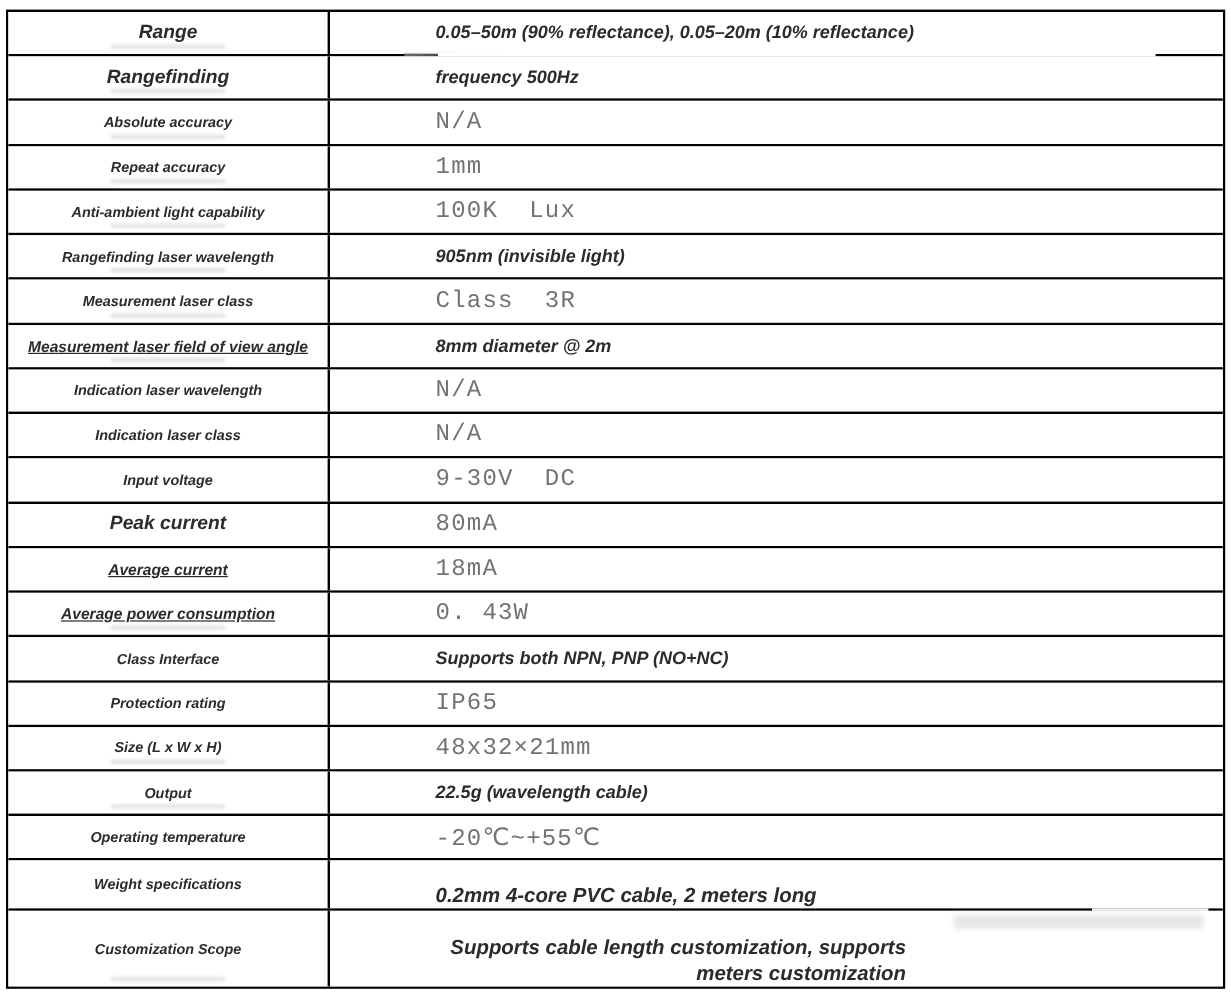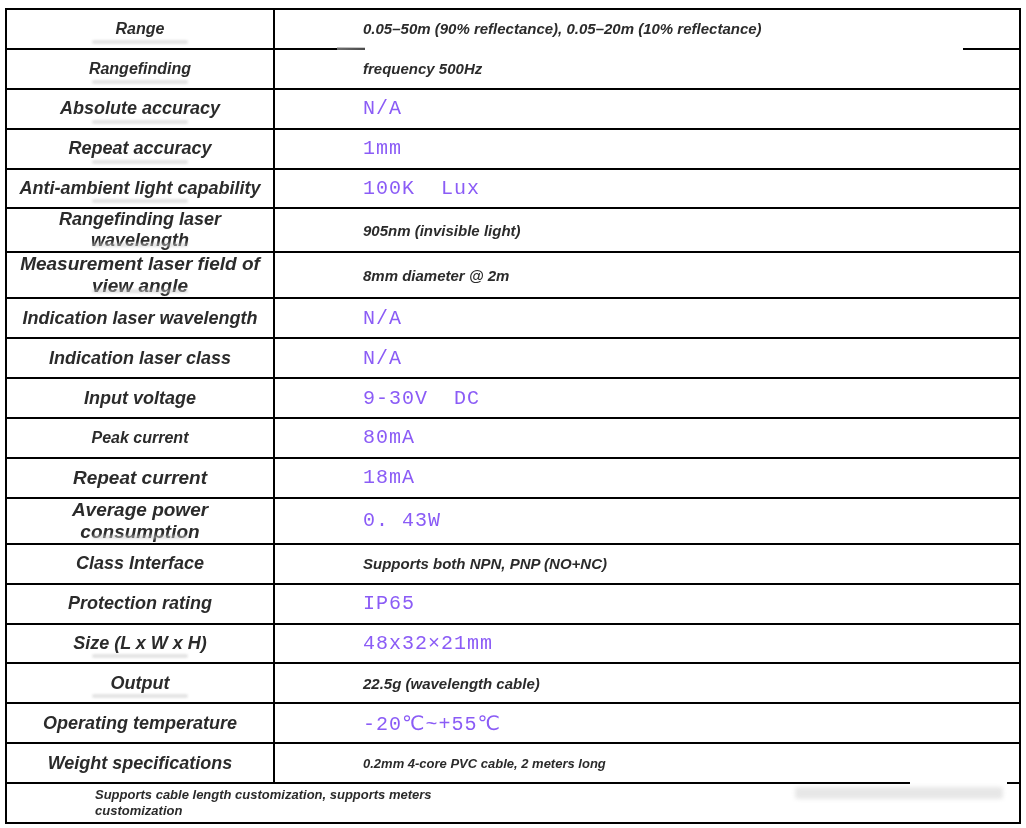--- a/index.html
+++ b/index.html
@@ -9,35 +9,35 @@
   }
   .spec-table{
     position:absolute;left:5px;top:8px;width:1012px;height:812px;
     border:2px solid #000;background:#fff;display:flex;flex-direction:column;
   }
   .row{flex:1;display:flex;border-bottom:2px solid #000;position:relative;background:#fff;}
   .row:last-child{border-bottom:none;}
   .cell-label{
     width:268px;border-right:2px solid #000;position:relative;
     display:flex;align-items:center;justify-content:center;text-align:center;
-    font-style:italic;font-weight:bold;font-size:18px;color:#2b2b2b;
+    font-style:italic;font-weight:bold;font-size:12px;color:#2b2b2b;
     padding:0 6px;box-sizing:border-box;
   }
   .lbl-lg{font-size:16px;}
-  .lbl-sm{font-size:19px;}
+  .lbl-sm{font-size:13px;text-decoration:underline;}
   .cell-value{
     flex:1;display:flex;align-items:center;padding-left:88px;box-sizing:border-box;
     color:#2b2b2b;position:relative;
   }
-  .val{white-space:pre-wrap;}
+  .val{white-space:pre-wrap;text-align:right;}
   .v-sans .val{font-style:italic;font-weight:bold;font-size:15px;}
-  .v-small .val{font-size:13px;}
+  .v-small .val{font-size:17px;margin-top:20px;}
   .v-serif .val{
     font-family:"Liberation Mono","DejaVu Sans Mono","DejaVu Sans",monospace;
-    font-style:normal;font-weight:normal;font-size:20px;color:#8b5cf6;letter-spacing:1px;
+    font-style:normal;font-weight:normal;font-size:20px;color:#737373;letter-spacing:1px;
   }
   .v-wrap .val{display:inline-block;max-width:392px;line-height:1.25;}
   
   .sm::after{
     content:"";position:absolute;left:50%;transform:translateX(-50%);bottom:4px;
     width:96px;height:4px;background:#cbcbcb;opacity:.5;filter:blur(1.3px);border-radius:2px;
   }
   
   .art-border-gap{position:absolute;left:358px;bottom:-2px;width:598px;height:3px;background:#fff;}
   .art-border-fade{position:absolute;left:330px;bottom:-2px;width:90px;height:3px;
@@ -89,20 +89,26 @@
       </div>
   </div>
 
   <div class="row">
     <div class="cell-label sm">Rangefinding laser wavelength</div>
     <div class="cell-value v-sans">
         <span class="val">905nm (invisible light)</span>
       </div>
   </div>
 
+  <div class="row">
+    <div class="cell-label sm">Measurement laser class</div>
+    <div class="cell-value v-serif">
+        <span class="val">Class  3R</span>
+      </div>
+  </div>
 
   <div class="row">
     <div class="cell-label lbl-sm sm">Measurement laser field of view angle</div>
     <div class="cell-value v-sans">
         <span class="val">8mm diameter @ 2m</span>
       </div>
   </div>
 
   <div class="row">
     <div class="cell-label">Indication laser wavelength</div>
@@ -126,21 +132,21 @@
   </div>
 
   <div class="row">
     <div class="cell-label lbl-lg">Peak current</div>
     <div class="cell-value v-serif">
         <span class="val">80mA</span>
       </div>
   </div>
 
   <div class="row">
-    <div class="cell-label lbl-sm">Repeat current</div>
+    <div class="cell-label lbl-sm">Average current</div>
     <div class="cell-value v-serif">
         <span class="val">18mA</span>
       </div>
   </div>
 
   <div class="row">
     <div class="cell-label lbl-sm sm">Average power consumption</div>
     <div class="cell-value v-serif">
         <span class="val">0. 43W</span>
       </div>
@@ -182,20 +188,21 @@
   </div>
 
   <div class="row">
     <div class="cell-label">Weight specifications</div>
     <div class="cell-value v-sans v-small">
         <span class="val">0.2mm 4-core PVC cable, 2 meters long</span>
       </div>
   </div>
 
   <div class="row">
+    <div class="cell-label sm">Customization Scope</div>
     <div class="cell-value v-sans v-small v-wrap">
         <span class="val">Supports cable length customization, supports meters customization</span>
       </div>
     <div class="art-topline-gap"></div>
     <div class="art-ghost"></div>
   </div>
 
 </div>
 
 </body></html>

